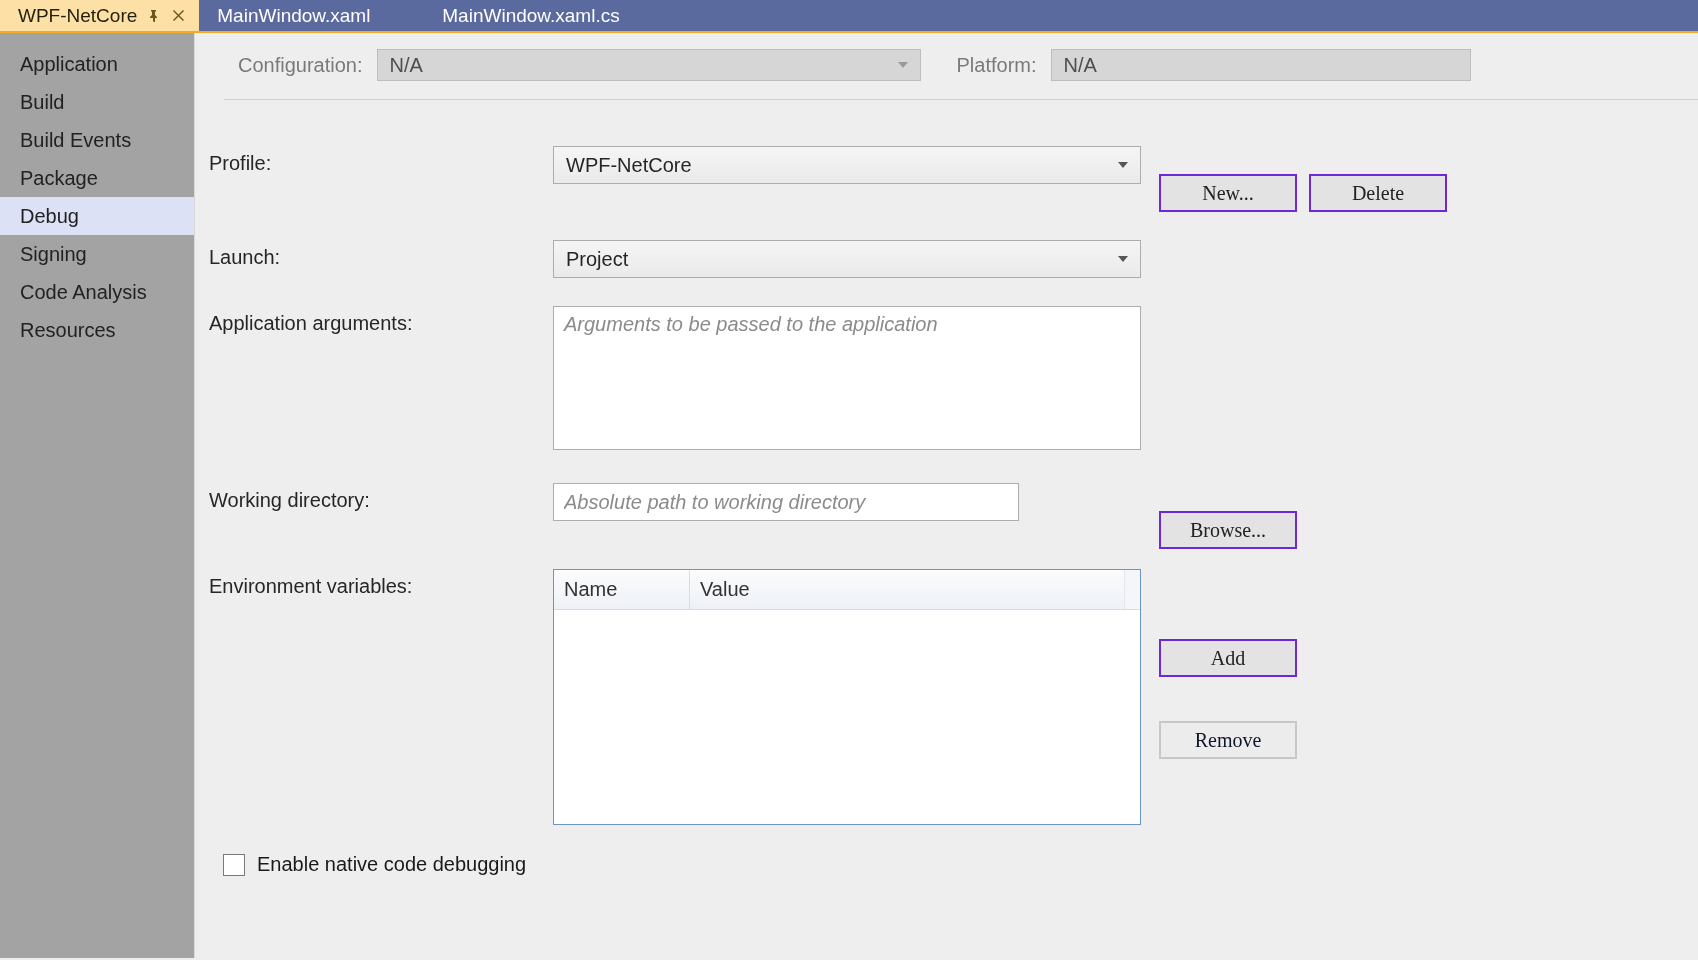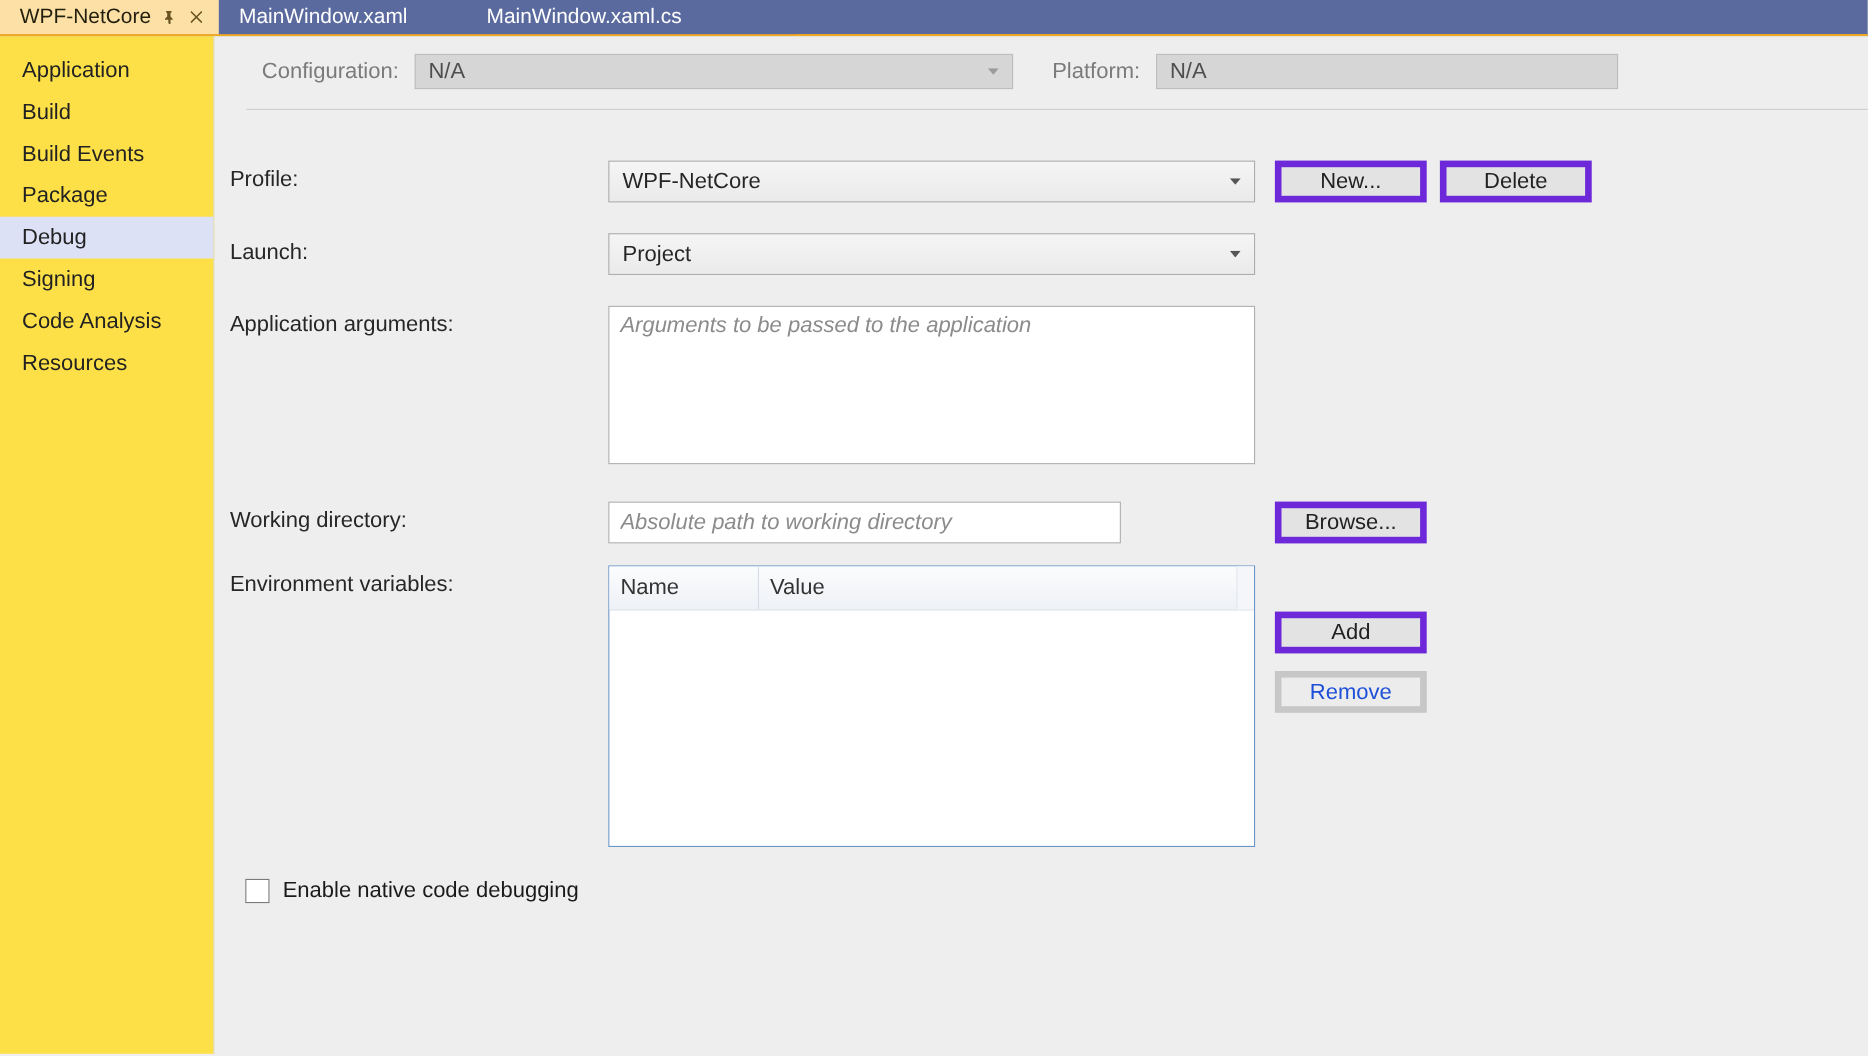--- a/index.html
+++ b/index.html
@@ -40,21 +40,21 @@
     width: 14px; height:14px;
     display: inline-flex; align-items:center; justify-content:center;
   }
 
   .workspace {
     display: flex;
     height: calc(100% - 35px);
   }
   .sidebar {
     width: 195px;
-    background: #fde047;
+    background: #a3a3a3;
     border-right: 1px solid #d9d9d9;
     padding-top: 12px;
   }
   .sidebar-item {
     padding: 4px 0 4px 20px;
     font-size: 20px;
     line-height: 30px;
     cursor: pointer;
     color: #222;
   }
@@ -153,29 +153,30 @@
     background: #ffffff;
     font-size: 20px;
     padding: 4px 10px;
     font-family: inherit;
   }
   .vs-input::placeholder { font-style: italic; color: #8b8b8b; }
 
   .vs-button {
     min-width: 138px;
     height: 38px;
-    border: 6px solid #6d28d9;
+    border: 2px solid #6d28d9;
     background: #e3e3e3;
     font-size: 20px;
     color: #222;
     cursor: pointer;
-    font-family: Liberation Sans, sans-serif;
+    font-family: Liberation Serif, serif;
+    margin-top: 28px;
   }
   .vs-button.disabled {
-    color: #1d4ed8;
+    color: #0f172a;
     border-color: #c7c7c7;
     background: #ececec;
     cursor: default;
   }
 
   .env-table {
     width: 588px;
     height: 256px;
     border: 1px solid #6d96c8;
     background: #ffffff;

